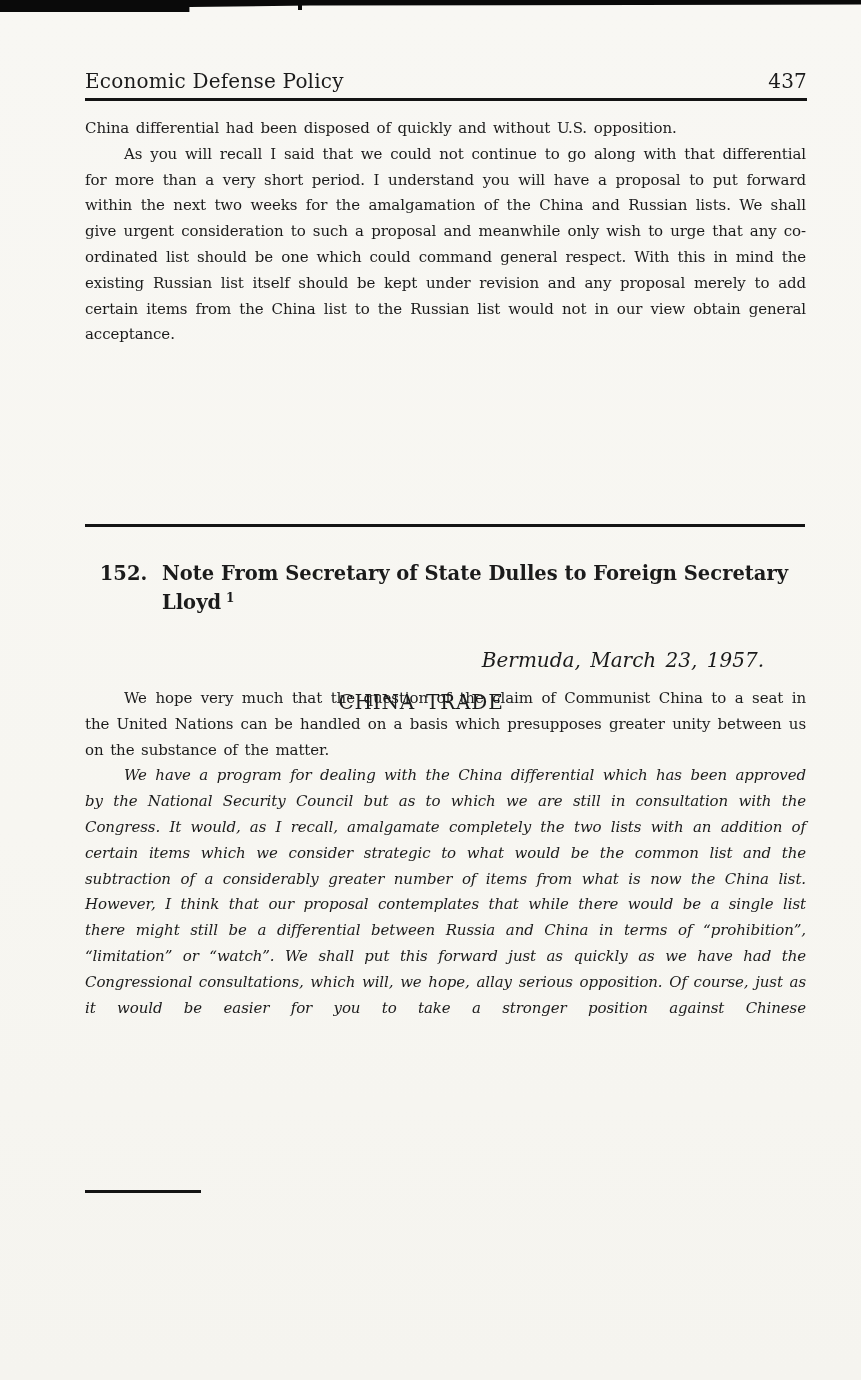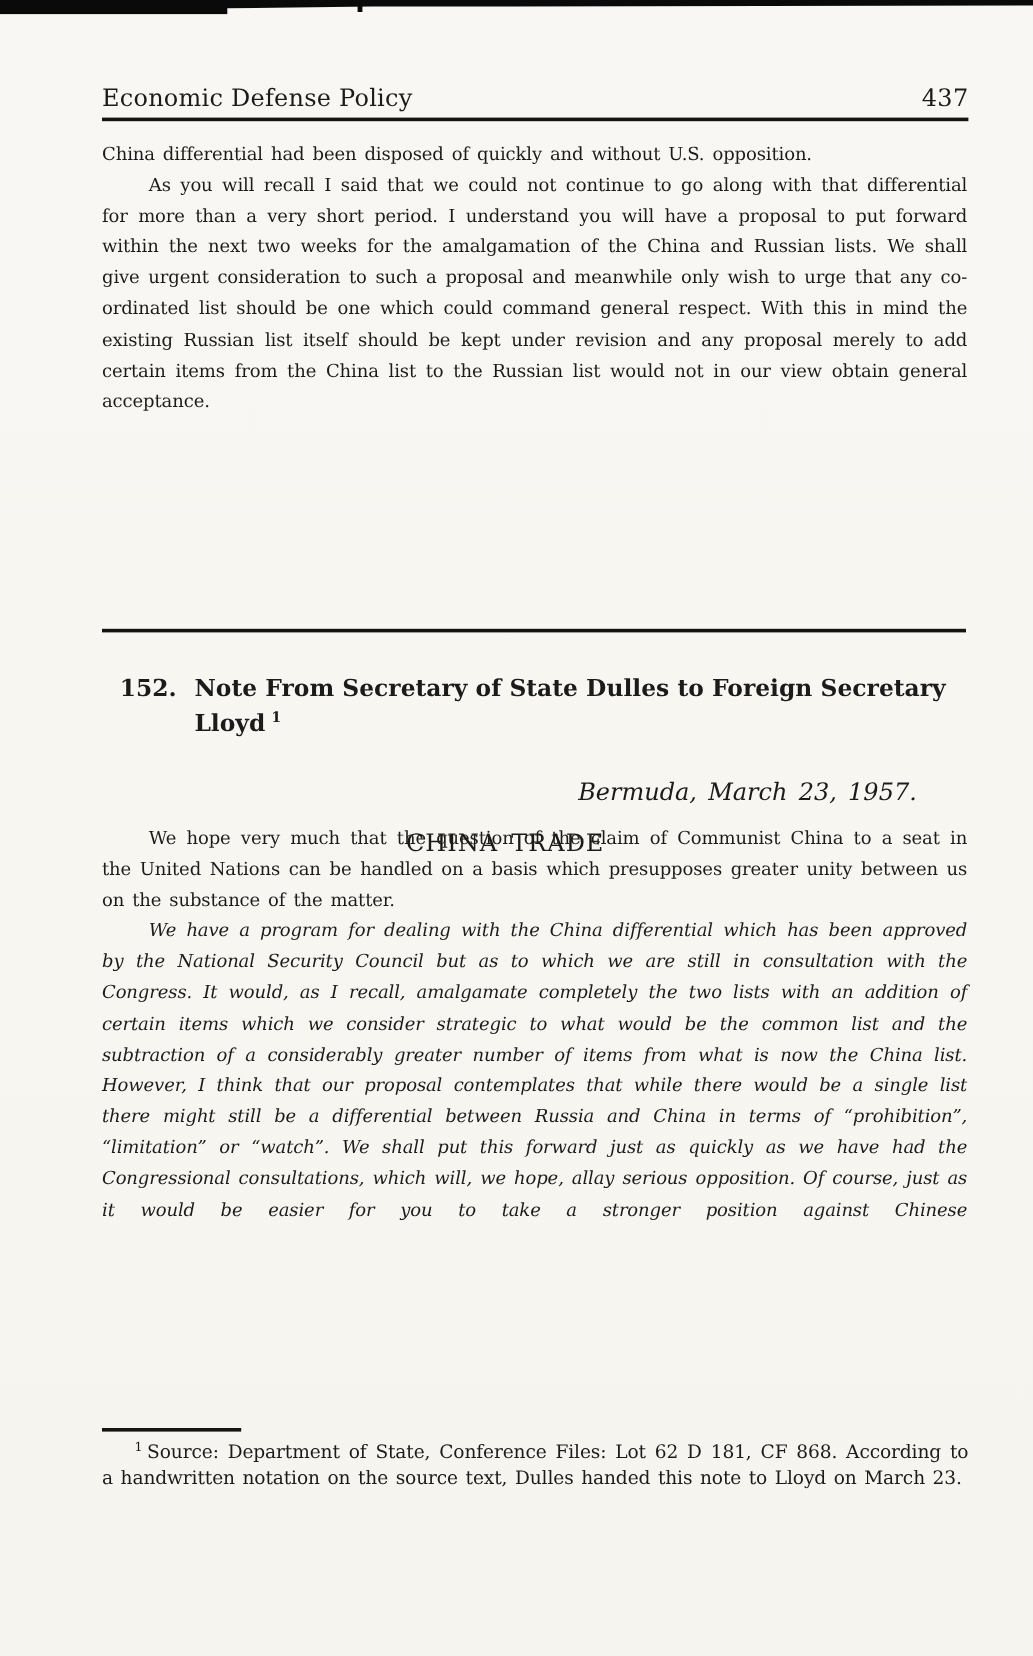--- a/index.html
+++ b/index.html
@@ -123,15 +123,14 @@
 
   <div class="subject">CHINA TRADE</div>
 
   <div class="doc-body">
     <p class="para indent">We hope very much that the question of the claim of Communist China to a seat in the United Nations can be handled on a basis which presupposes greater unity between us on the substance of the matter.</p>
     <p class="para indent continued">We have a program for dealing with the China differential which has been approved by the National Security Council but as to which we are still in consultation with the Congress. It would, as I recall, amalgamate completely the two lists with an addition of certain items which we consider strategic to what would be the common list and the subtraction of a considerably greater number of items from what is now the China list. However, I think that our proposal contemplates that while there would be a single list there might still be a differential between Russia and China in terms of “prohibition”, “limitation” or “watch”. We shall put this forward just as quickly as we have had the Congressional consultations, which will, we hope, allay serious opposition. Of course, just as it would be easier for you to take a stronger position against Chinese</p>
   </div>
 
   <div class="footnote-rule"></div>
 
-  <p class="footnote-text"><sup>1</sup><span>Source: Department of State, Conference Files: Lot 62 D 181, CF 868. According to a handwritten notation on the source text, Dulles handed this note to Lloyd on March 23.</span></p>
 
 </div>
 
 </body></html>

